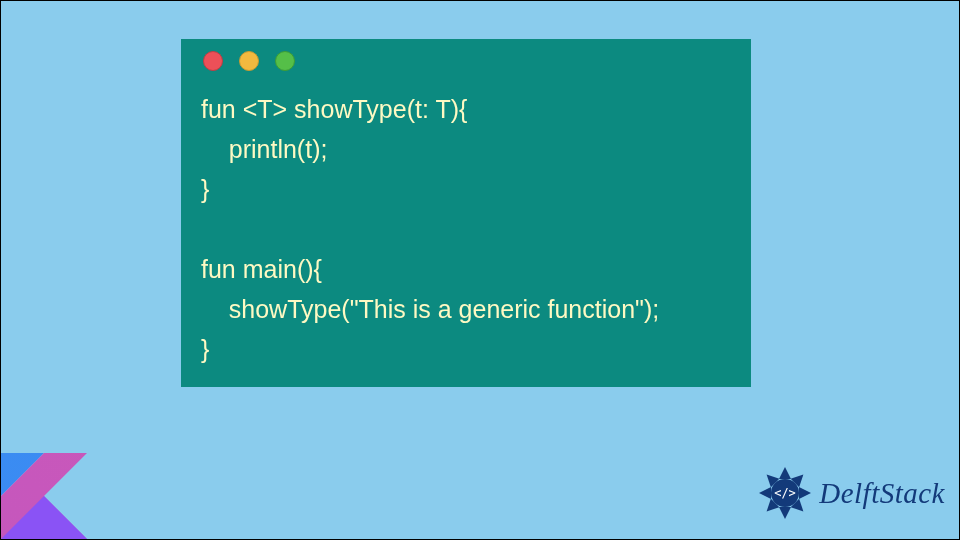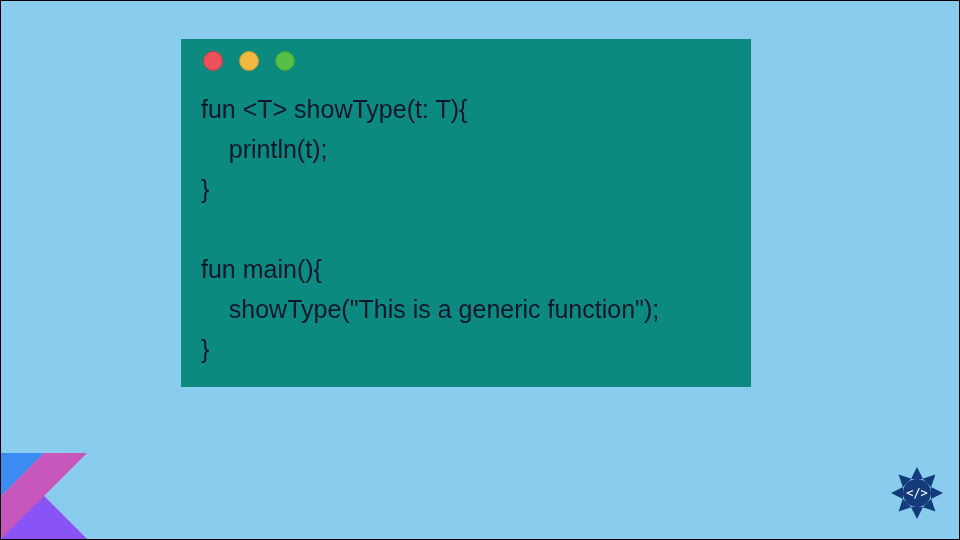--- a/index.html
+++ b/index.html
@@ -37,21 +37,21 @@
   .titlebar .dot {
     width: 18px;
     height: 18px;
     border-radius: 50%;
   }
   .red { background: #ec5058; border: 1px solid #c03c43; }
   .yellow { background: #f1b93f; border: 1px solid #c89a30; }
   .green { background: #55bf48; border: 1px solid #3e9d34; }
 
   .code {
-    color: #0f172a;
+    color: #fef9c3;
     font-size: 25px;
     line-height: 1.6;
     padding: 6px 12px 4px 20px;
     white-space: pre;
     font-family: Arial, Helvetica, sans-serif;
   }
 
   .kotlin-logo {
     position: absolute;
     left: 0;
@@ -123,15 +123,16 @@
           <polygon points="26,0 14,6 14,-6"></polygon>
           <polygon transform="rotate(45)" points="0,-26 6,-14 -6,-14"></polygon>
           <polygon transform="rotate(45)" points="0,26 6,14 -6,14"></polygon>
           <polygon transform="rotate(45)" points="-26,0 -14,6 -14,-6"></polygon>
           <polygon transform="rotate(45)" points="26,0 14,6 14,-6"></polygon>
         </g>
         <circle r="14" fill="#133a7a"></circle>
         <text x="0" y="4" text-anchor="middle" font-size="12" fill="#fff" font-family="monospace">&lt;/&gt;</text>
       </g>
     </svg>
+    <span class="brand-text">DelftStack</span>
   </div>
 
 </div>
 
 </body></html>

